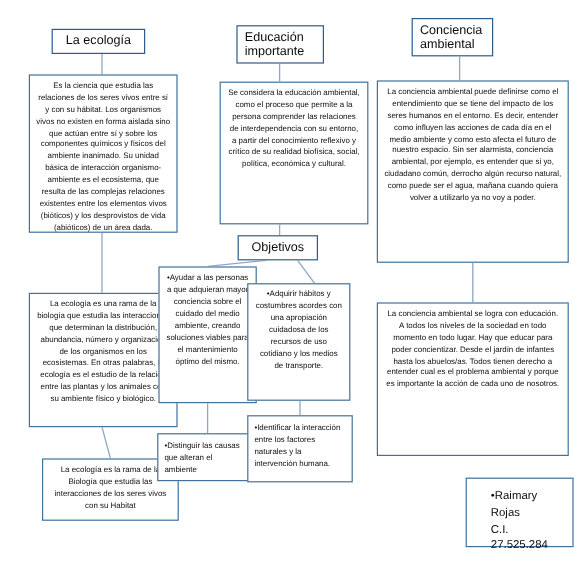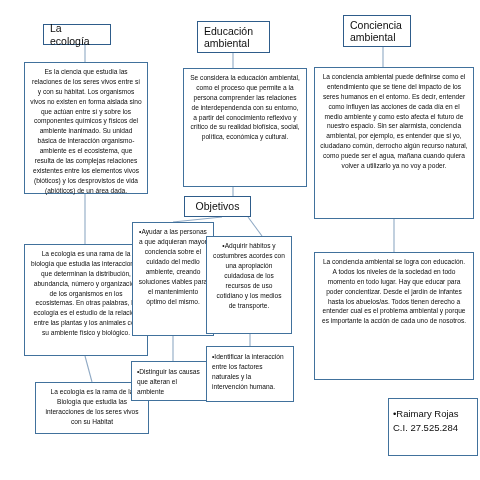--- a/index.html
+++ b/index.html
@@ -55,36 +55,36 @@
     line-height: 1.52;
     text-align: center;
   }
   .node.bullet-left {
     padding: 5px 5px;
     font-size: 6.6px;
     line-height: 1.52;
     text-align: left;
   }
   .node.signature {
-    padding: 8px 4px;
+    padding: 8px 20px;
     font-size: 9.5px;
     line-height: 1.45;
     text-align: left;
     border: 1px solid #41719c;
   }
 
   
-  #n-ecologia-title   { left: 43px;  top: 24px;  width: 68px;  height: 21px; justify-content: center; }
+  #n-ecologia-title   { left: 43px;  top: 24px;  width: 78px;  height: 21px; justify-content: center; }
   #n-ecologia-def     { left: 24px;  top: 62px;  width: 124px; height: 132px; }
   #n-ecologia-rama    { left: 24px;  top: 244px; width: 124px; height: 112px; }
   #n-ecologia-biologia{ left: 35px;  top: 382px; width: 114px; height: 52px; }
 
   #n-educacion-title  { left: 197px; top: 21px;  width: 73px;  height: 32px; }
   #n-educacion-def    { left: 183px; top: 68px;  width: 124px; height: 119px; }
-  #n-objetivos-title  { left: 184px; top: 196px; width: 67px;  height: 21px; justify-content: center; }
+  #n-objetivos-title  { left: 198px; top: 196px; width: 67px;  height: 21px; justify-content: center; }
   #n-obj-ayudar       { left: 132px; top: 222px; width: 82px;  height: 114px; }
   #n-obj-adquirir     { left: 206px; top: 236px; width: 86px;  height: 98px; }
   #n-obj-distinguir   { left: 131px; top: 361px; width: 80px;  height: 40px; }
   #n-obj-identificar  { left: 206px; top: 346px; width: 88px;  height: 56px; }
 
   #n-conciencia-title { left: 343px; top: 15px;  width: 68px;  height: 32px; }
   #n-conciencia-def   { left: 314px; top: 67px;  width: 160px; height: 152px; }
   #n-conciencia-educ  { left: 314px; top: 252px; width: 160px; height: 128px; }
   #n-signature        { left: 388px; top: 398px; width: 90px;  height: 58px; }
 </style>
@@ -122,21 +122,21 @@
 
   <div class="node body" id="n-ecologia-rama">
     <span>La ecología es una rama de la biología que estudia las interacciones que determinan la distribución, abundancia, número y organización de los organismos en los ecosistemas. En otras palabras, la ecología es el estudio de la relación entre las plantas y los animales con su ambiente físico y biológico.</span>
   </div>
 
   <div class="node body" id="n-ecologia-biologia">
     <span>La ecología es la rama de la Biología  que estudia las interacciones de los seres vivos con su Habitat</span>
   </div>
 
   <div class="node title" id="n-educacion-title">
-    <span>Educación ambiental</span>
+    <span>Educación importante</span>
   </div>
 
   <div class="node body" id="n-educacion-def">
     <span>Se considera la educación ambiental, como el proceso que permite a la persona comprender las relaciones de interdependencia con su entorno, a partir del conocimiento reflexivo y crítico de su realidad biofísica, social, política, económica y cultural.</span>
   </div>
 
   <div class="node title" id="n-objetivos-title">
     <span>Objetivos</span>
   </div>
 

